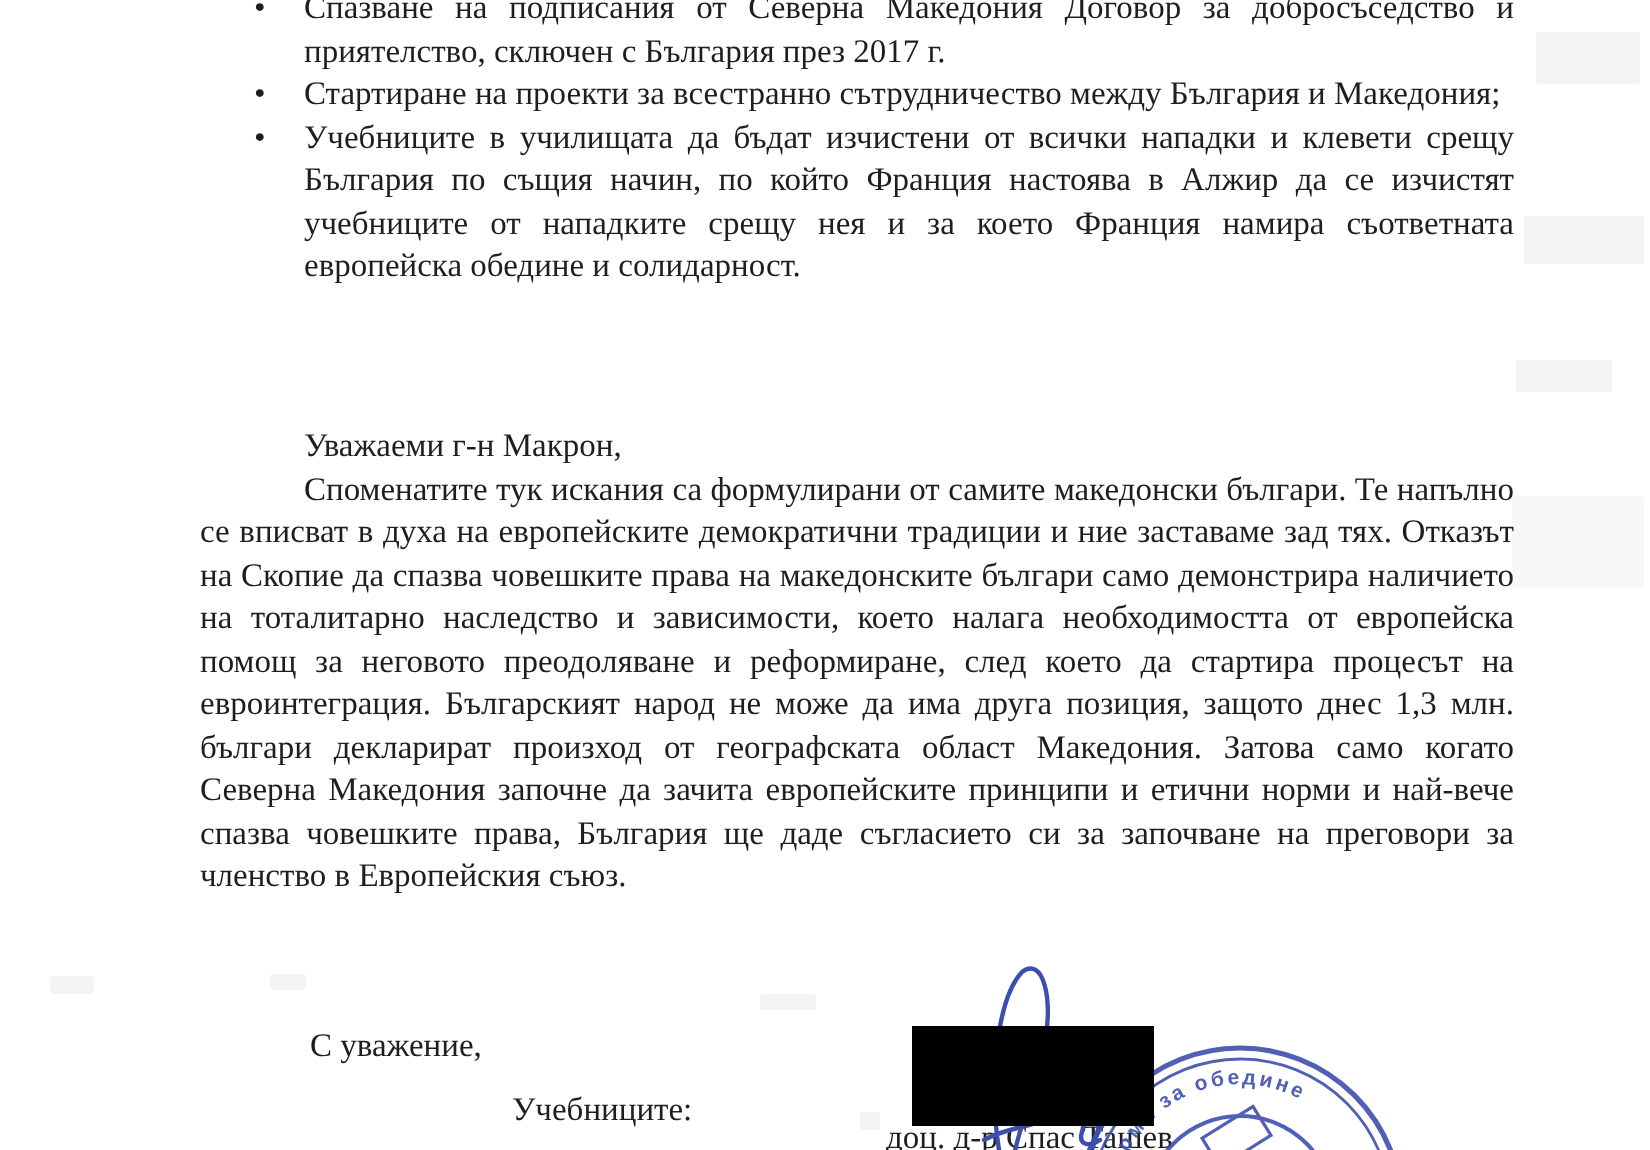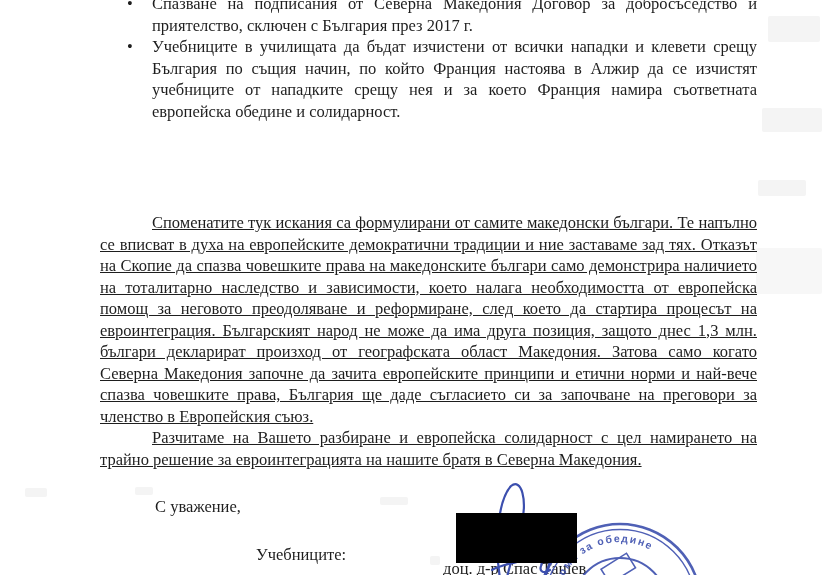--- a/index.html
+++ b/index.html
@@ -52,27 +52,26 @@
     line-height: 21.5px;
   }
   .salutation {
     margin: 0;
     padding-left: 52px;
   }
   .body-block p.par {
     margin: 0;
     text-align: justify;
     text-indent: 52px;
-    text-decoration: underline;
   }
 
   .closing {
     position: absolute;
     left: 155px;
-    top: 497px;
+    top: 513px;
     font-size: 16.5px;
     text-align: right;
   }
   .signer-title {
     position: absolute;
     left: 256px;
     top: 545px;
     font-size: 16.5px;
   }
   .signer-name {
@@ -134,26 +133,27 @@
     <div class="artifact a3"></div>
     <div class="artifact a4"></div>
     <div class="artifact a5"></div>
     <div class="artifact a6"></div>
     <div class="artifact a7"></div>
     <div class="artifact a8"></div>
   </div>
 
   <ul class="bullets">
     <li>Спазване на подписания от Северна Македония Договор за добросъседство и приятелство, сключен с България през 2017 г.</li>
+    <li>Стартиране на проекти за всестранно сътрудничество между България и Македония;</li>
     <li>Учебниците в училищата да бъдат изчистени от всички нападки и клевети срещу България по същия начин, по който Франция настоява в Алжир да се изчистят учебниците от нападките срещу нея и за което Франция намира съответната европейска обедине и солидарност.</li>
   </ul>
 
   <div class="body-block">
+    <p class="salutation">Уважаеми г-н Макрон,</p>
     <p class="par">Споменатите тук искания са формулирани от самите македонски българи. Те напълно се вписват в духа на европейските демократични традиции и ние заставаме зад тях. Отказът на Скопие да спазва човешките права на македонските българи само демонстрира наличието на тоталитарно наследство и зависимости, което налага необходимостта от европейска помощ за неговото преодоляване и реформиране, след което да стартира процесът на евроинтеграция. Българският народ не може да има друга позиция, защото днес 1,3 млн. българи декларират произход от географската област Македония. Затова само когато Северна Македония започне да зачита европейските принципи и етични норми и най-вече спазва човешките права, България ще даде съгласието си за започване на преговори за членство в Европейския съюз.</p>
-    <p class="par">Разчитаме на Вашето разбиране и европейска солидарност с цел намирането на трайно решение за евроинтеграцията на нашите братя в Северна Македония.</p>
   </div>
 
   <div class="closing">С уважение,</div>
   <div class="signer-title">Учебниците:</div>
   <div class="signer-name">доц. д-р Спас Ташев</div>
 
   <svg class="signature-svg" width="140" height="96" viewBox="0 0 140 96">
     <g fill="none" stroke="#3c4fae" stroke-width="2.2" stroke-linecap="round">
       <path d="M 52 96 C 46 62, 50 18, 63 4 C 73 -4, 80 16, 73 46 C 67 70, 61 84, 59 96"></path>
       <path d="M 44 88 C 58 80, 76 82, 84 71 C 90 62, 97 70, 93 84 C 91 90, 96 92, 102 88"></path>

